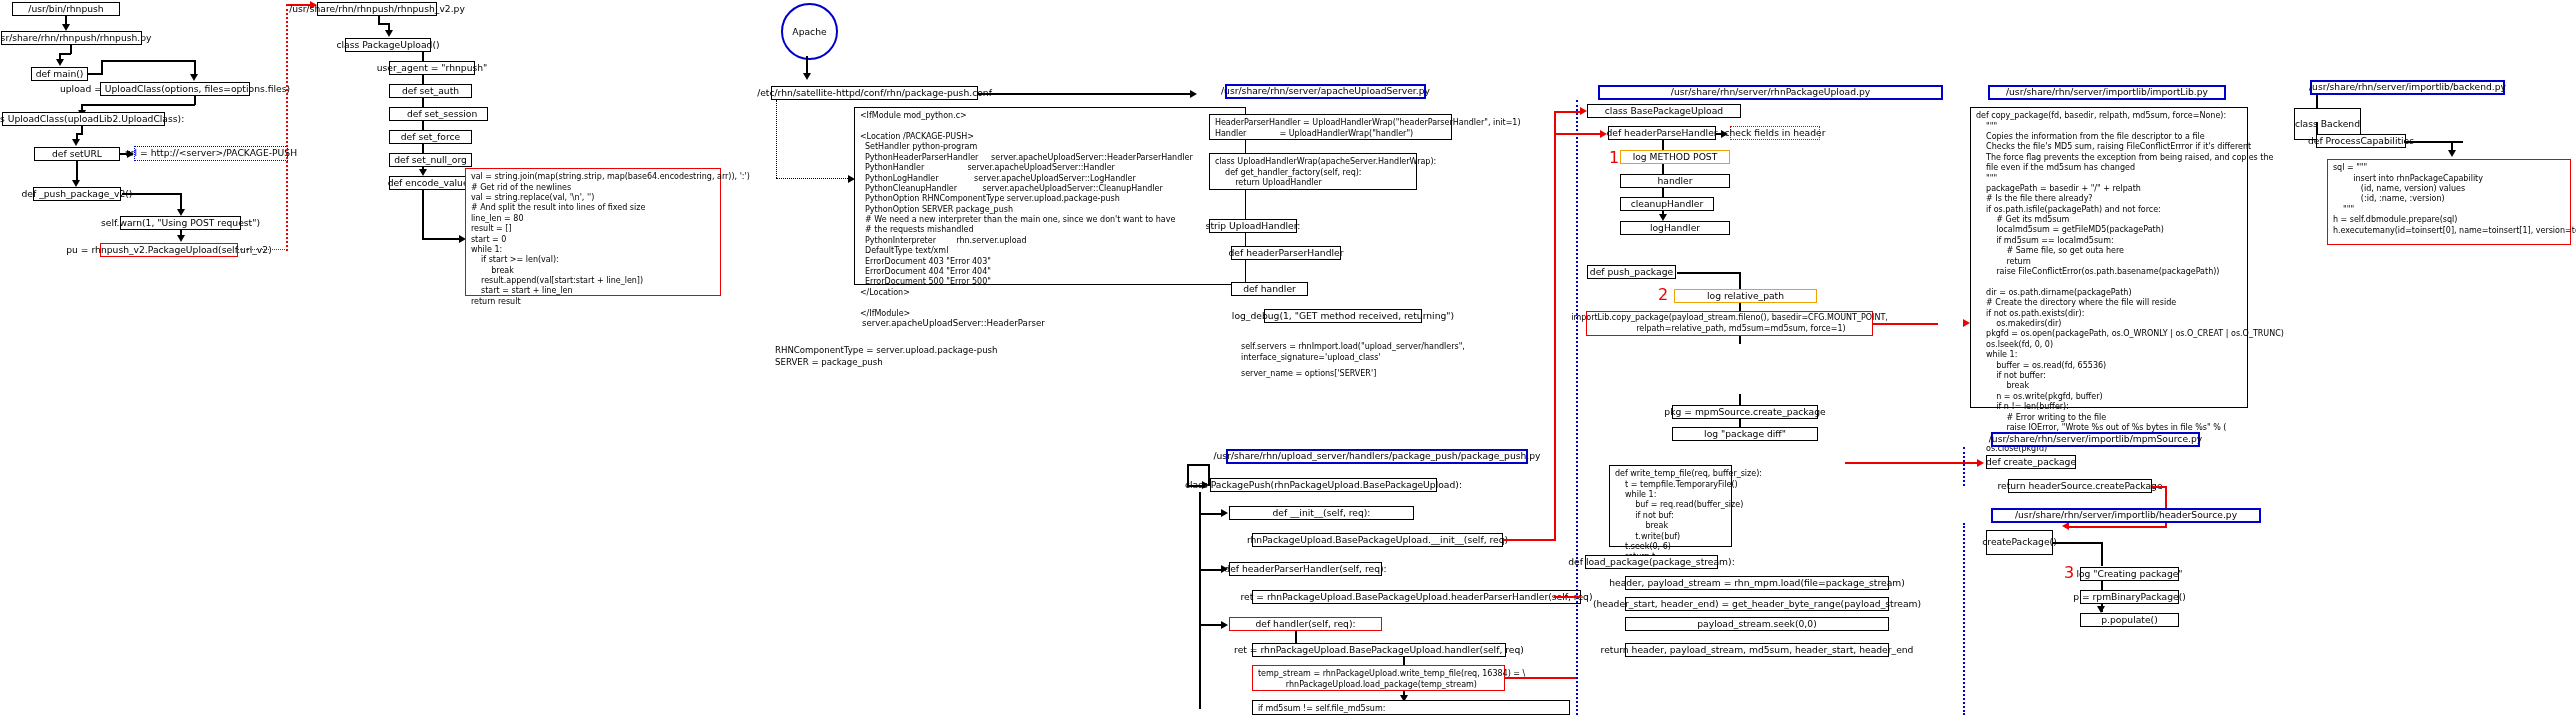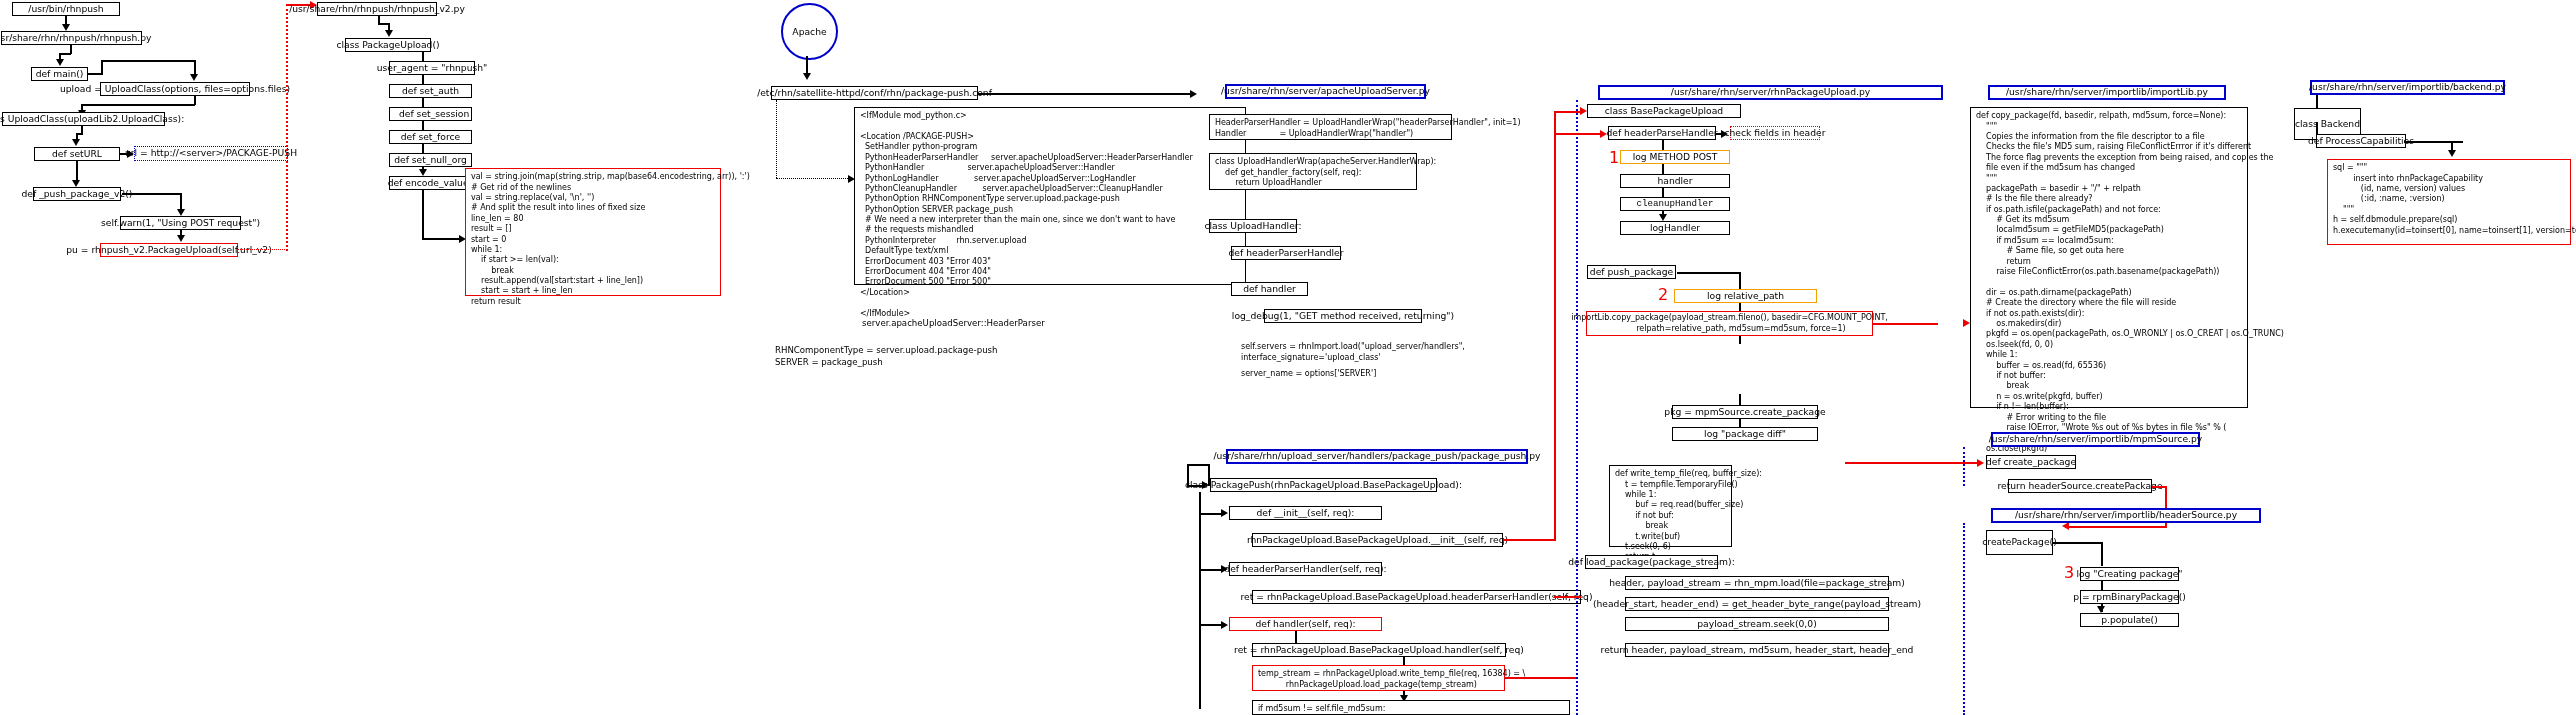--- a/index.html
+++ b/index.html
@@ -94,21 +94,21 @@
   <div class="ln" style="left:378px;top:23px;width:12px;height:1.6px;"></div>
   <div class="ln" style="left:388px;top:23px;width:1.6px;height:8.6px;"></div>
   <div class="arw down" style="left:385px;top:30px;"></div>
   <div class="box" style="left:345px;top:38px;width:86px;height:14px;">class PackageUpload()</div>
 
   <div class="ln" style="left:422px;top:52px;width:1.6px;height:12px;"></div>
   <div class="box" style="left:389px;top:61px;width:86px;height:14px;">user_agent = "rhnpush"</div>
   <div class="ln" style="left:422px;top:75px;width:1.6px;height:12px;"></div>
   <div class="box" style="left:389px;top:84px;width:83px;height:14px;">def set_auth</div>
   <div class="ln" style="left:422px;top:98px;width:1.6px;height:12px;"></div>
-  <div class="box" style="left:389px;top:107px;width:83px;height:14px;padding-left:11px;">def set_session</div>
+  <div class="box" style="left:389px;top:107px;width:99px;height:14px;padding-left:11px;">def set_session</div>
   <div class="ln" style="left:422px;top:121px;width:1.6px;height:12px;"></div>
   <div class="box" style="left:389px;top:130px;width:83px;height:14px;">def set_force</div>
   <div class="ln" style="left:422px;top:144px;width:1.6px;height:12px;"></div>
   <div class="box" style="left:389px;top:153px;width:83px;height:14px;">def set_null_org</div>
   <div class="ln" style="left:422px;top:167px;width:1.6px;height:6.5px;"></div>
   <div class="arw down" style="left:419px;top:169px;"></div>
   <div class="box" style="left:389px;top:176px;width:83px;height:14px;">def encode_values</div>
 
   <div class="ln" style="left:422px;top:190px;width:1.6px;height:50px;"></div>
   <div class="ln" style="left:422px;top:238px;width:39px;height:1.6px;"></div>
@@ -166,40 +166,40 @@
   <div class="plain" style="left:862px;top:318px;">server.apacheUploadServer::HeaderParser</div>
   <div class="plain" style="left:775px;top:345px;">RHNComponentType = server.upload.package-push
 SERVER = package_push</div>
 
   <div class="box blue" style="left:1197px;top:84px;width:201px;height:15px;">/usr/share/rhn/server/apacheUploadServer.py</div>
   <div class="box code" style="left:1209px;top:114px;width:243px;height:26px;">HeaderParserHandler = UploadHandlerWrap("headerParserHandler", init=1)
 Handler             = UploadHandlerWrap("handler")</div>
   <div class="box code" style="left:1209px;top:153px;width:208px;height:37px;">class UploadHandlerWrap(apacheServer.HandlerWrap):
     def get_handler_factory(self, req):
         return UploadHandler</div>
-  <div class="box" style="left:1209px;top:219px;width:88px;height:14px;">class UploadHandler:</div>
+  <div class="box" style="left:1209px;top:219px;width:88px;height:14px;">strip UploadHandler:</div>
   <div class="box" style="left:1231px;top:246px;width:110px;height:14px;">def headerParserHandler</div>
   <div class="box" style="left:1231px;top:282px;width:77px;height:14px;">def handler</div>
   <div class="box" style="left:1264px;top:309px;width:158px;height:14px;">log_debug(1, "GET method received, returning")</div>
   <div class="plain" style="left:1241px;top:342px;font-size:8px;">self.servers = rhnImport.load("upload_server/handlers",
 interface_signature='upload_class'</div>
   <div class="plain" style="left:1241px;top:369px;font-size:8px;">server_name = options['SERVER']</div>
 
   <div class="box blue" style="left:1198px;top:449px;width:302px;height:15px;">/usr/share/rhn/upload_server/handlers/package_push/package_push.py</div>
   <div class="ln" style="left:1208px;top:464px;width:1.6px;height:21.6px;"></div>
   <div class="ln" style="left:1187px;top:464px;width:23px;height:1.6px;"></div>
   <div class="ln" style="left:1187px;top:464px;width:1.6px;height:21.6px;"></div>
   <div class="ln" style="left:1187px;top:485px;width:17.3px;height:1.6px;"></div>
   <div class="arw right" style="left:1202px;top:481px;"></div>
   <div class="box" style="left:1210px;top:478px;width:227px;height:14px;">class PackagePush(rhnPackageUpload.BasePackageUpload):</div>
 
   <div class="ln" style="left:1199px;top:492px;width:1.6px;height:217px;"></div>
   <div class="ln" style="left:1199px;top:513px;width:26px;height:1.6px;"></div>
   <div class="arw right" style="left:1221px;top:509px;"></div>
-  <div class="box" style="left:1229px;top:506px;width:153px;height:14px;">def __init__(self, req):</div>
+  <div class="box" style="left:1229px;top:506px;width:185px;height:14px;">def __init__(self, req):</div>
   <div class="box" style="left:1252px;top:533px;width:251px;height:14px;">rhnPackageUpload.BasePackageUpload.__init__(self, req)</div>
 
   <div class="ln" style="left:1199px;top:569px;width:26px;height:1.6px;"></div>
   <div class="arw right" style="left:1221px;top:565px;"></div>
   <div class="box" style="left:1229px;top:562px;width:153px;height:14px;">def headerParserHandler(self, req):</div>
   <div class="box" style="left:1252px;top:590px;width:329px;height:14px;">ret = rhnPackageUpload.BasePackageUpload.headerParserHandler(self, req)</div>
 
   <div class="ln" style="left:1199px;top:624px;width:26px;height:1.6px;"></div>
   <div class="arw right" style="left:1221px;top:621px;"></div>
   <div class="box red" style="left:1229px;top:617px;width:153px;height:14px;">def handler(self, req):</div>
@@ -227,21 +227,21 @@
   <div class="ln" style="left:1716px;top:133px;width:7.6px;height:1.6px;"></div>
   <div class="arw right" style="left:1721px;top:130px;"></div>
   <div class="box dotred" style="left:1730px;top:126px;width:90px;height:14px;">check fields in header</div>
 
   <div class="ln" style="left:1662px;top:140px;width:1.6px;height:10.8px;"></div>
   <div class="num" style="left:1609px;top:148px;">1</div>
   <div class="box orange" style="left:1620px;top:150px;width:110px;height:14px;">log METHOD POST</div>
   <div class="ln" style="left:1662px;top:164px;width:1.6px;height:10.8px;"></div>
   <div class="box" style="left:1620px;top:174px;width:110px;height:14px;">handler</div>
   <div class="ln" style="left:1662px;top:188px;width:1.6px;height:10.8px;"></div>
-  <div class="box" style="left:1620px;top:197px;width:110px;height:14px;font-family:Liberation Mono, monospace;">cleanupHandler</div>
+  <div class="box" style="left:1620px;top:197px;width:94px;height:14px;">cleanupHandler</div>
   <div class="ln" style="left:1662px;top:211px;width:1.6px;height:7.6px;"></div>
   <div class="arw down" style="left:1659px;top:214px;"></div>
   <div class="box" style="left:1620px;top:221px;width:110px;height:14px;">logHandler</div>
 
   <div class="box" style="left:1587px;top:265px;width:89px;height:14px;">def push_package</div>
   <div class="ln" style="left:1677px;top:272px;width:64px;height:1.6px;"></div>
   <div class="ln" style="left:1739px;top:272px;width:1.6px;height:19.4px;"></div>
   <div class="num" style="left:1658px;top:285px;">2</div>
   <div class="box orange" style="left:1674px;top:289px;width:143px;height:14px;">log relative_path</div>
   <div class="ln" style="left:1739px;top:303px;width:1.6px;height:9.7px;"></div>

